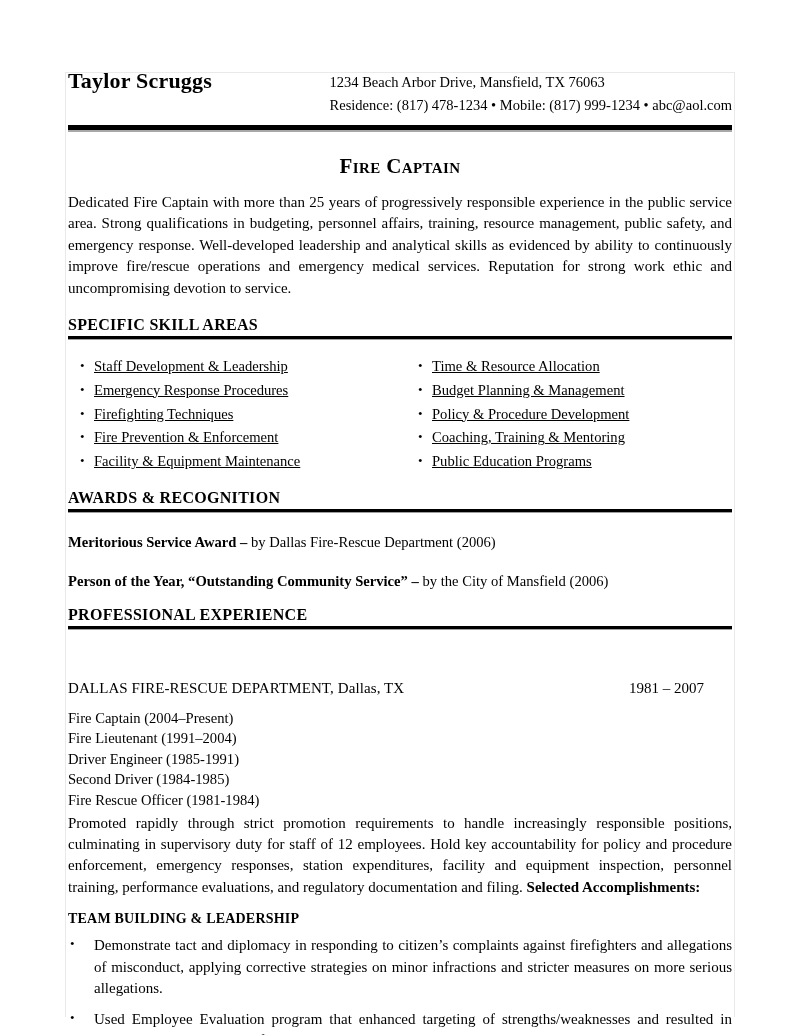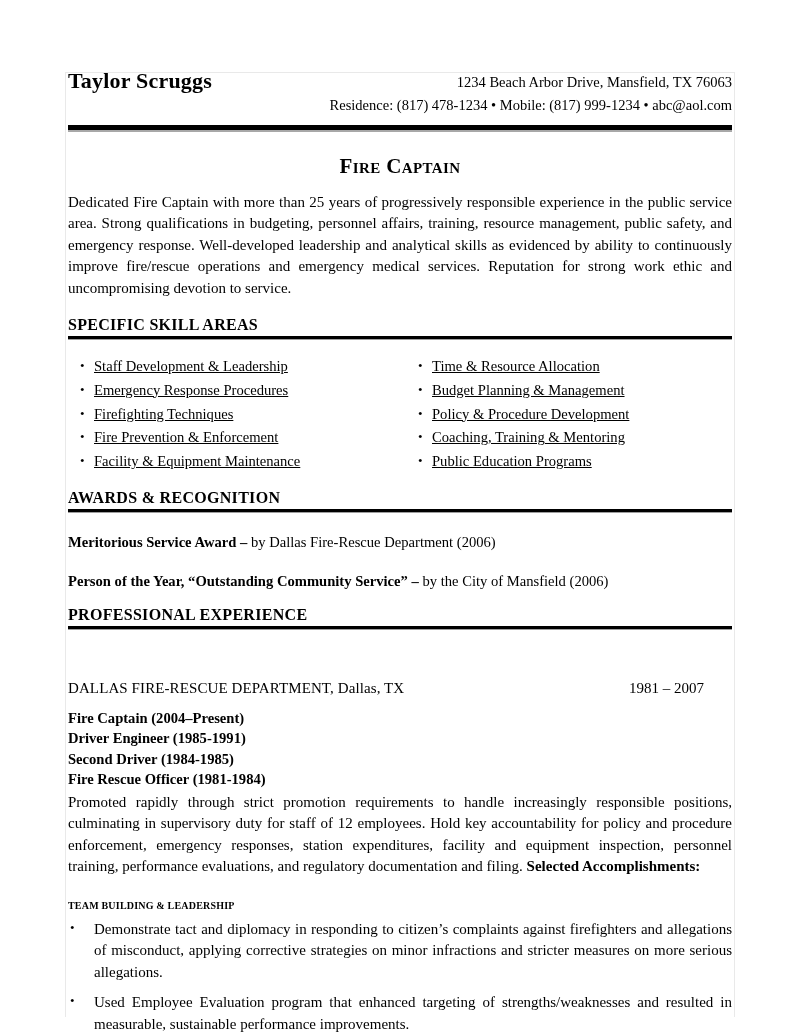--- a/index.html
+++ b/index.html
@@ -53,21 +53,21 @@
     gap: 38px;
   }
   .name {
     font-size: 22px;
     font-weight: bold;
     letter-spacing: 0.2px;
     line-height: 1.15;
     white-space: nowrap;
   }
   .contact {
-    text-align: right;
+    text-align: left;
     font-size: 14.5px;
     line-height: 1.62;
     padding-top: 3px;
   }
   .contact-line { white-space: nowrap; }
 
   
   .rule-heavy {
     margin-top: 7px;
     height: 5px;
@@ -156,37 +156,37 @@
     align-items: baseline;
     margin-top: 18px;
     font-size: 15px;
   }
   .emp-name { letter-spacing: 0.1px; margin-top: 32px; }
   .emp-dates { padding-right: 28px; }
 
   .titles { margin-top: 11px; }
   .title-line {
     font-size: 14.6px;
-    font-weight: bold;
+    font-weight: normal;
     line-height: 1.41;
   }
 
   .exp-para {
     margin-top: 2px;
     font-size: 15px;
     line-height: 1.43;
     text-align: justify;
   }
   .exp-para b { font-weight: bold; }
 
   .subhead {
-    font-size: 10px;
+    font-size: 14px;
     font-weight: bold;
     letter-spacing: 0.2px;
-    margin-top: 22px;
+    margin-top: 13px;
   }
 
   .acc-list { margin-top: 8px; }
   .acc-item {
     display: flex;
     margin-top: 9px;
     font-size: 15px;
     line-height: 1.43;
   }
   .acc-item:first-child { margin-top: 0; }
@@ -288,20 +288,21 @@
     <div class="section-head tight">PROFESSIONAL EXPERIENCE</div>
     <div class="rule-section"></div>
 
     <div class="emp-row">
       <span class="emp-name">DALLAS FIRE-RESCUE DEPARTMENT, Dallas, TX</span>
       <span class="emp-dates">1981 – 2007</span>
     </div>
 
     <div class="titles">
       <div class="title-line">Fire Captain (2004–Present)</div>
+      <div class="title-line">Fire Lieutenant (1991–2004)</div>
       <div class="title-line">Driver Engineer (1985-1991)</div>
       <div class="title-line">Second Driver (1984-1985)</div>
       <div class="title-line">Fire Rescue Officer (1981-1984)</div>
     </div>
 
     <div class="exp-para"><span>Promoted rapidly through strict promotion requirements to handle increasingly responsible positions, culminating in supervisory duty for staff of 12 employees. Hold key accountability for policy and procedure enforcement, emergency responses, station expenditures, facility and equipment inspection, personnel training, performance evaluations, and regulatory documentation and filing. </span><b>Selected Accomplishments:</b></div>
 
     <div class="subhead">TEAM BUILDING &amp; LEADERSHIP</div>
 
     <div class="acc-list">

